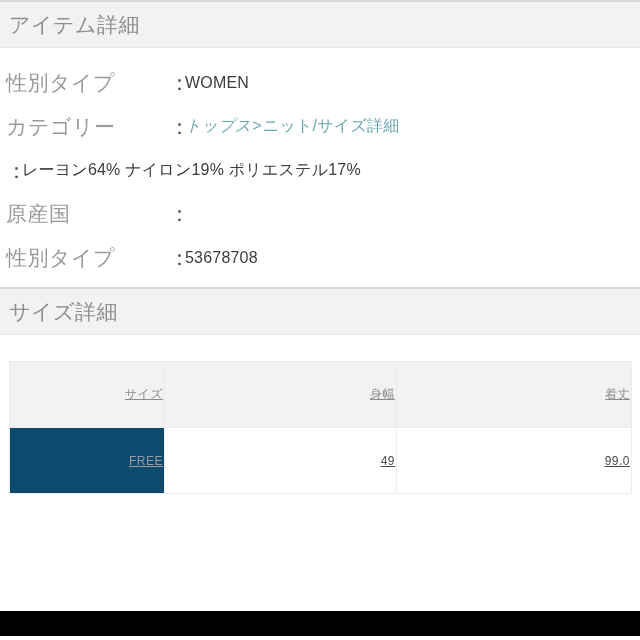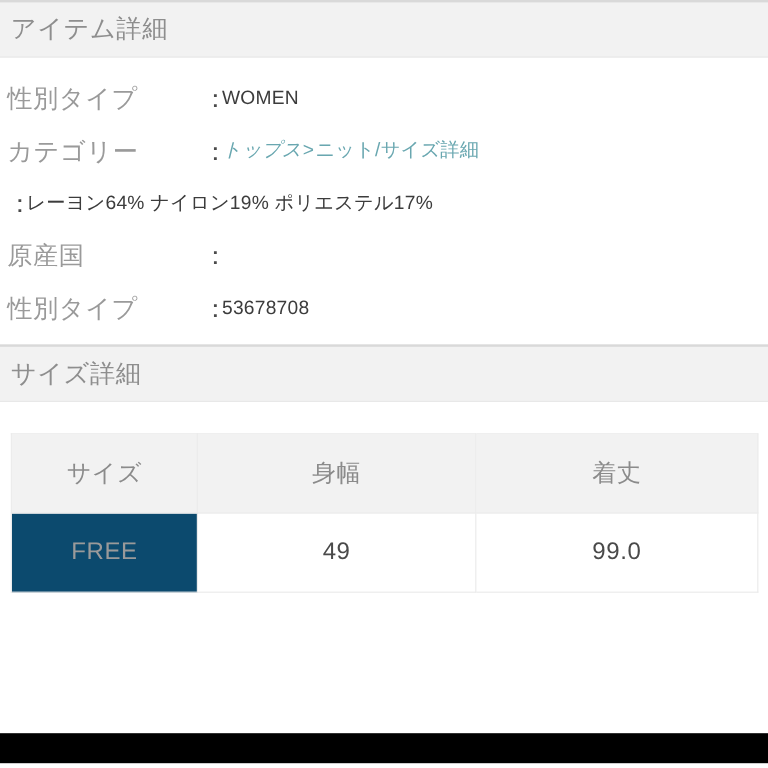--- a/index.html
+++ b/index.html
@@ -100,26 +100,27 @@
     border: 1px solid #ececec;
   }
   table.size-table col.c1 { width: 155px; }
   table.size-table col.c2 { width: 232px; }
   table.size-table col.c3 { width: 235px; }
 
   table.size-table th,
   table.size-table td {
     border: 1px solid #ececec;
     height: 63px;
-    text-align: center;
+    text-align: right;
     vertical-align: middle;
     font-weight: 400;
-    font-size: 20px;
+    font-size: 12px;
     color: #8b8b8b;
     letter-spacing: 0.5px;
+    text-decoration: underline;
   }
   table.size-table thead th {
     background: #f2f2f2;
   }
   table.size-table tbody td {
     background: #ffffff;
     color: #4a4a4a;
   }
   table.size-table tbody td.rowhead {
     background: #0c4a6e;

